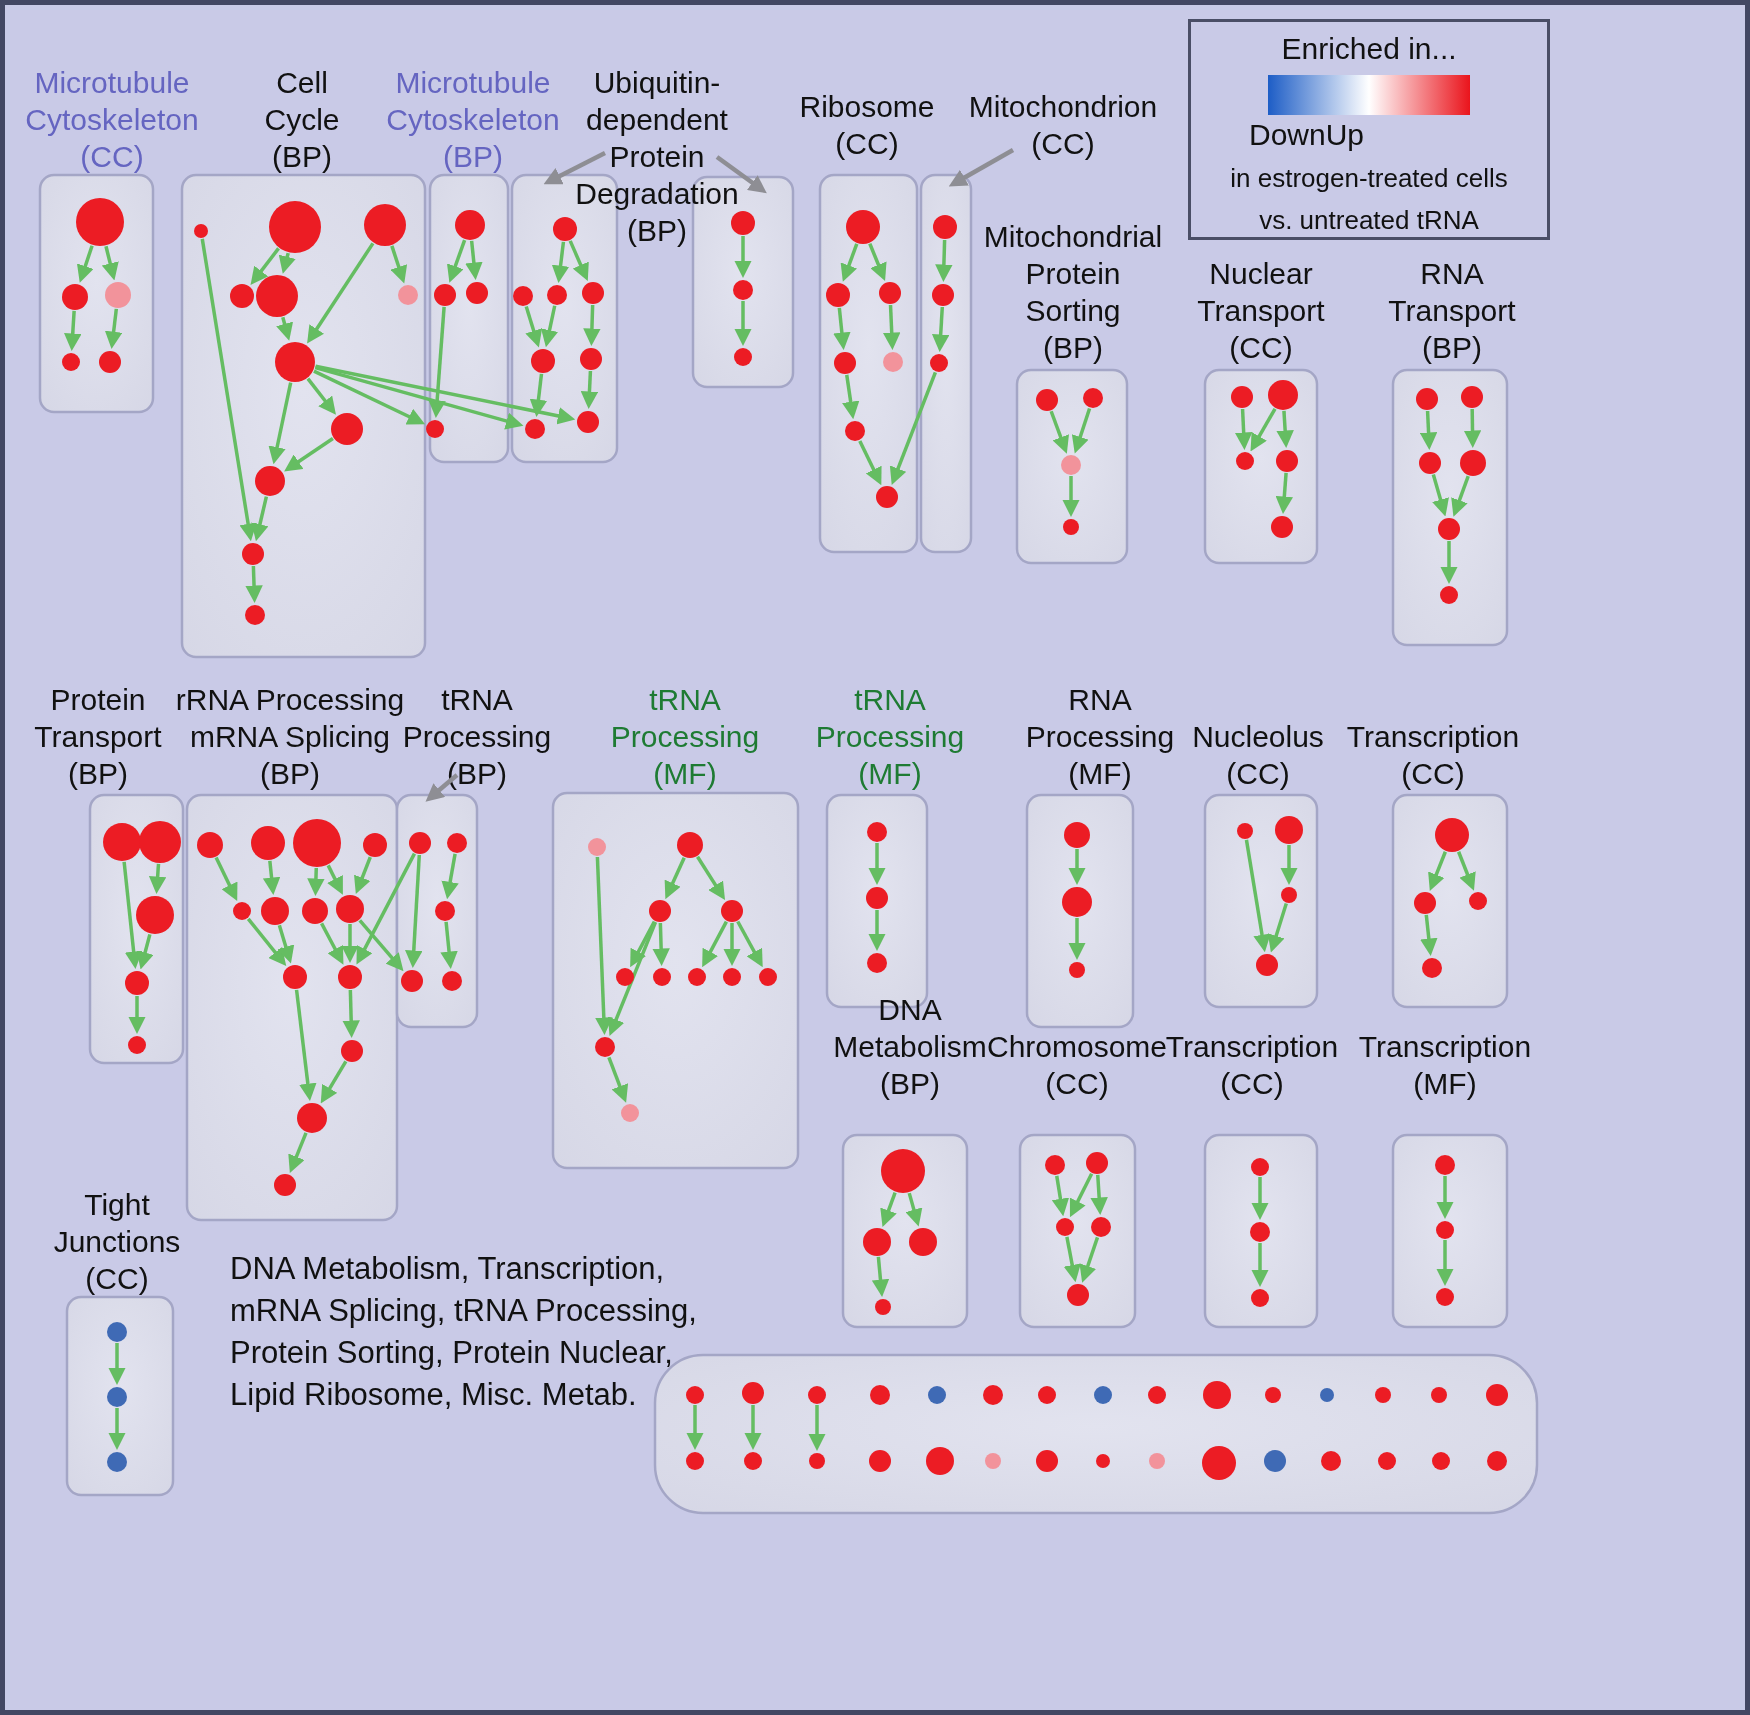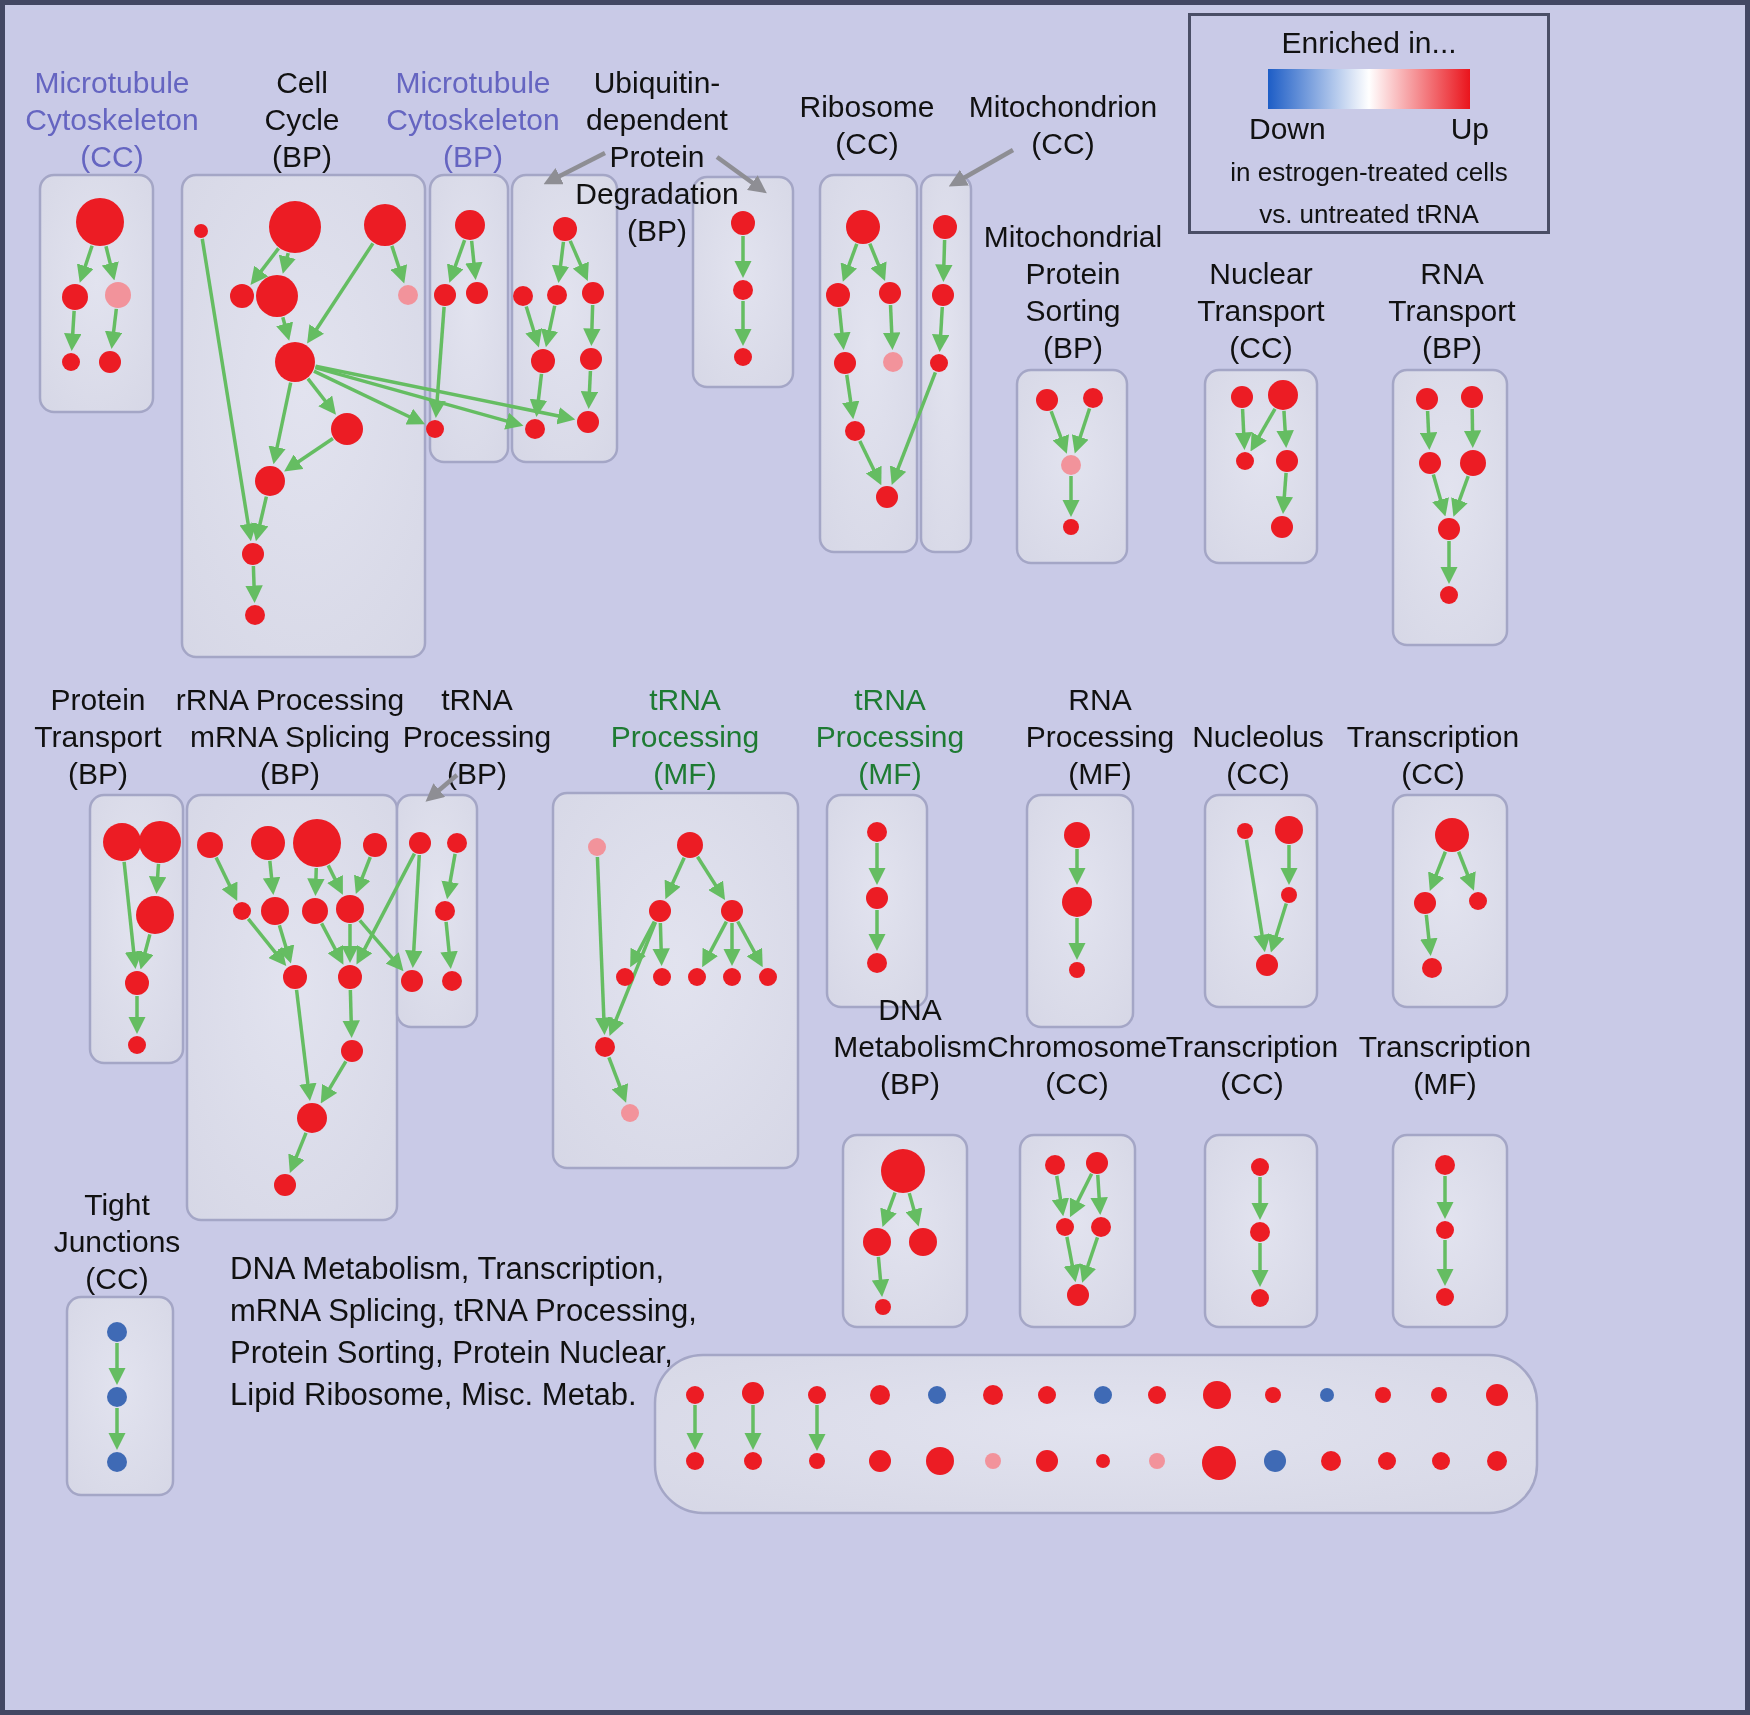--- a/index.html
+++ b/index.html
@@ -3,24 +3,24 @@
 <meta charset="utf-8">
 <style>
   *{margin:0;padding:0;box-sizing:border-box}
   body{font-family:"Liberation Sans",sans-serif;background:#9fa1bd}
   .figure{position:relative;width:1750px;height:1715px;overflow:hidden}
   svg#fig{position:absolute;left:0;top:0}
   .gbox{fill:url(#boxGrad);stroke:#a4a6c6;stroke-width:2.5}
   .edge{stroke-width:3.5;fill:none}
   .ann{stroke-width:4.5;fill:none}
   .glabel{font-family:"Liberation Sans",sans-serif;font-size:30px}
-  .legend{position:absolute;left:1183px;top:8px;width:362px;height:221px;border:3px solid #4a4e66;text-align:center}
+  .legend{position:absolute;left:1183px;top:14px;width:362px;height:221px;border:3px solid #4a4e66;text-align:center}
   .legend-title{font-size:30px;color:#111;margin-top:10px}
   .legend-bar{width:202px;height:40px;margin:9px auto 0}
-  .legend-ends{width:240px;margin:3px auto 0;display:flex;justify-content:space-between;font-size:30px;color:#111}
+  .legend-ends{width:240px;margin:3px auto 0;display:flex;font-size:30px;color:#111}
   .legend-sub{font-size:26px;color:#111;margin-top:11px}
   .misc-text{position:absolute;left:225px;top:1243px;font-size:31px;line-height:42px;color:#111}
 </style>
 </head>
 <body>
 
 <div class="figure" style="background: rgb(201, 202, 231); border: 5px solid rgb(67, 71, 99);">
 
   <svg id="fig" width="1750" height="1715" viewBox="0 0 1750 1715">
     <defs>

